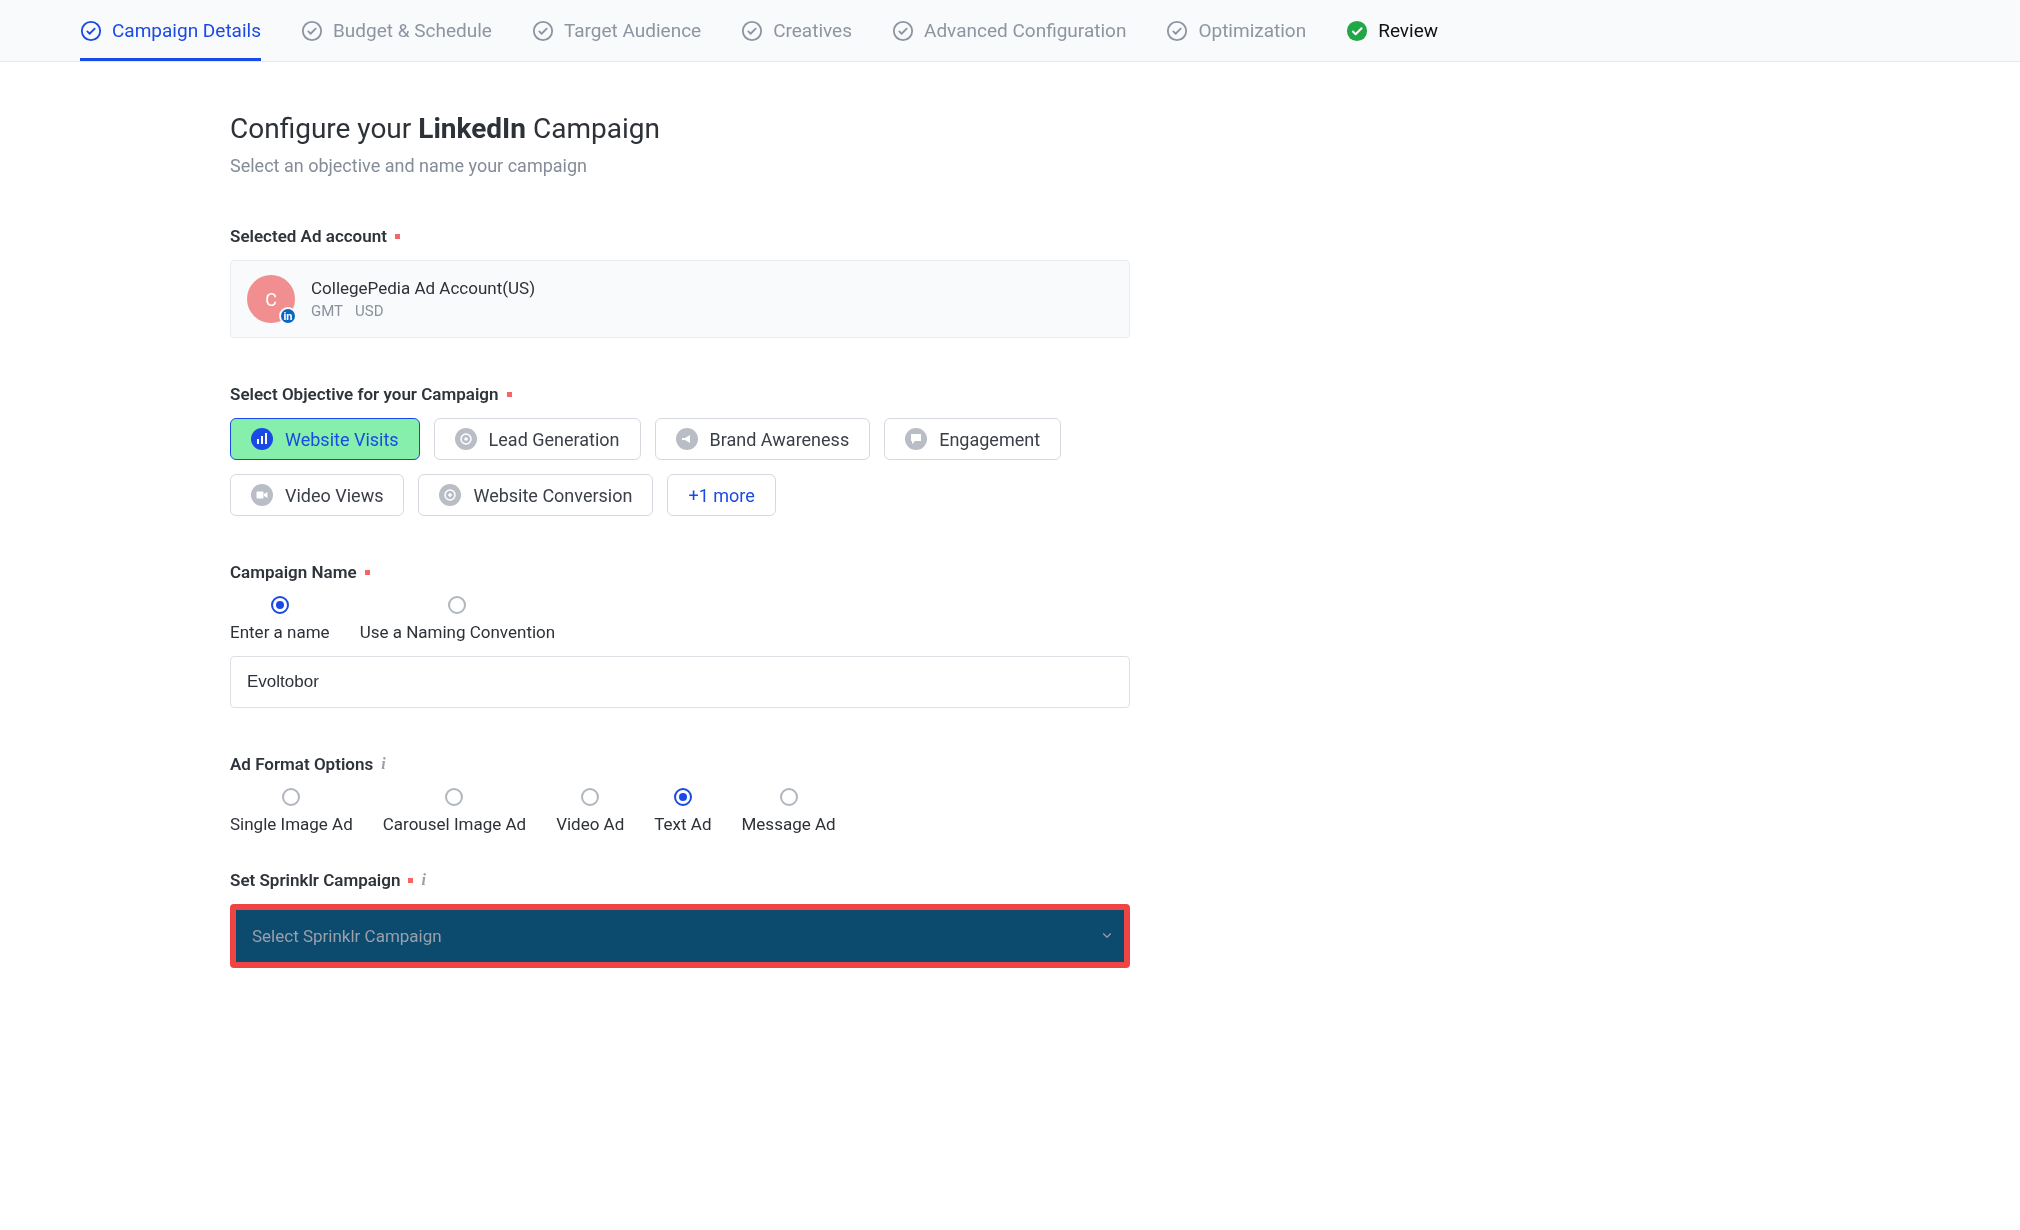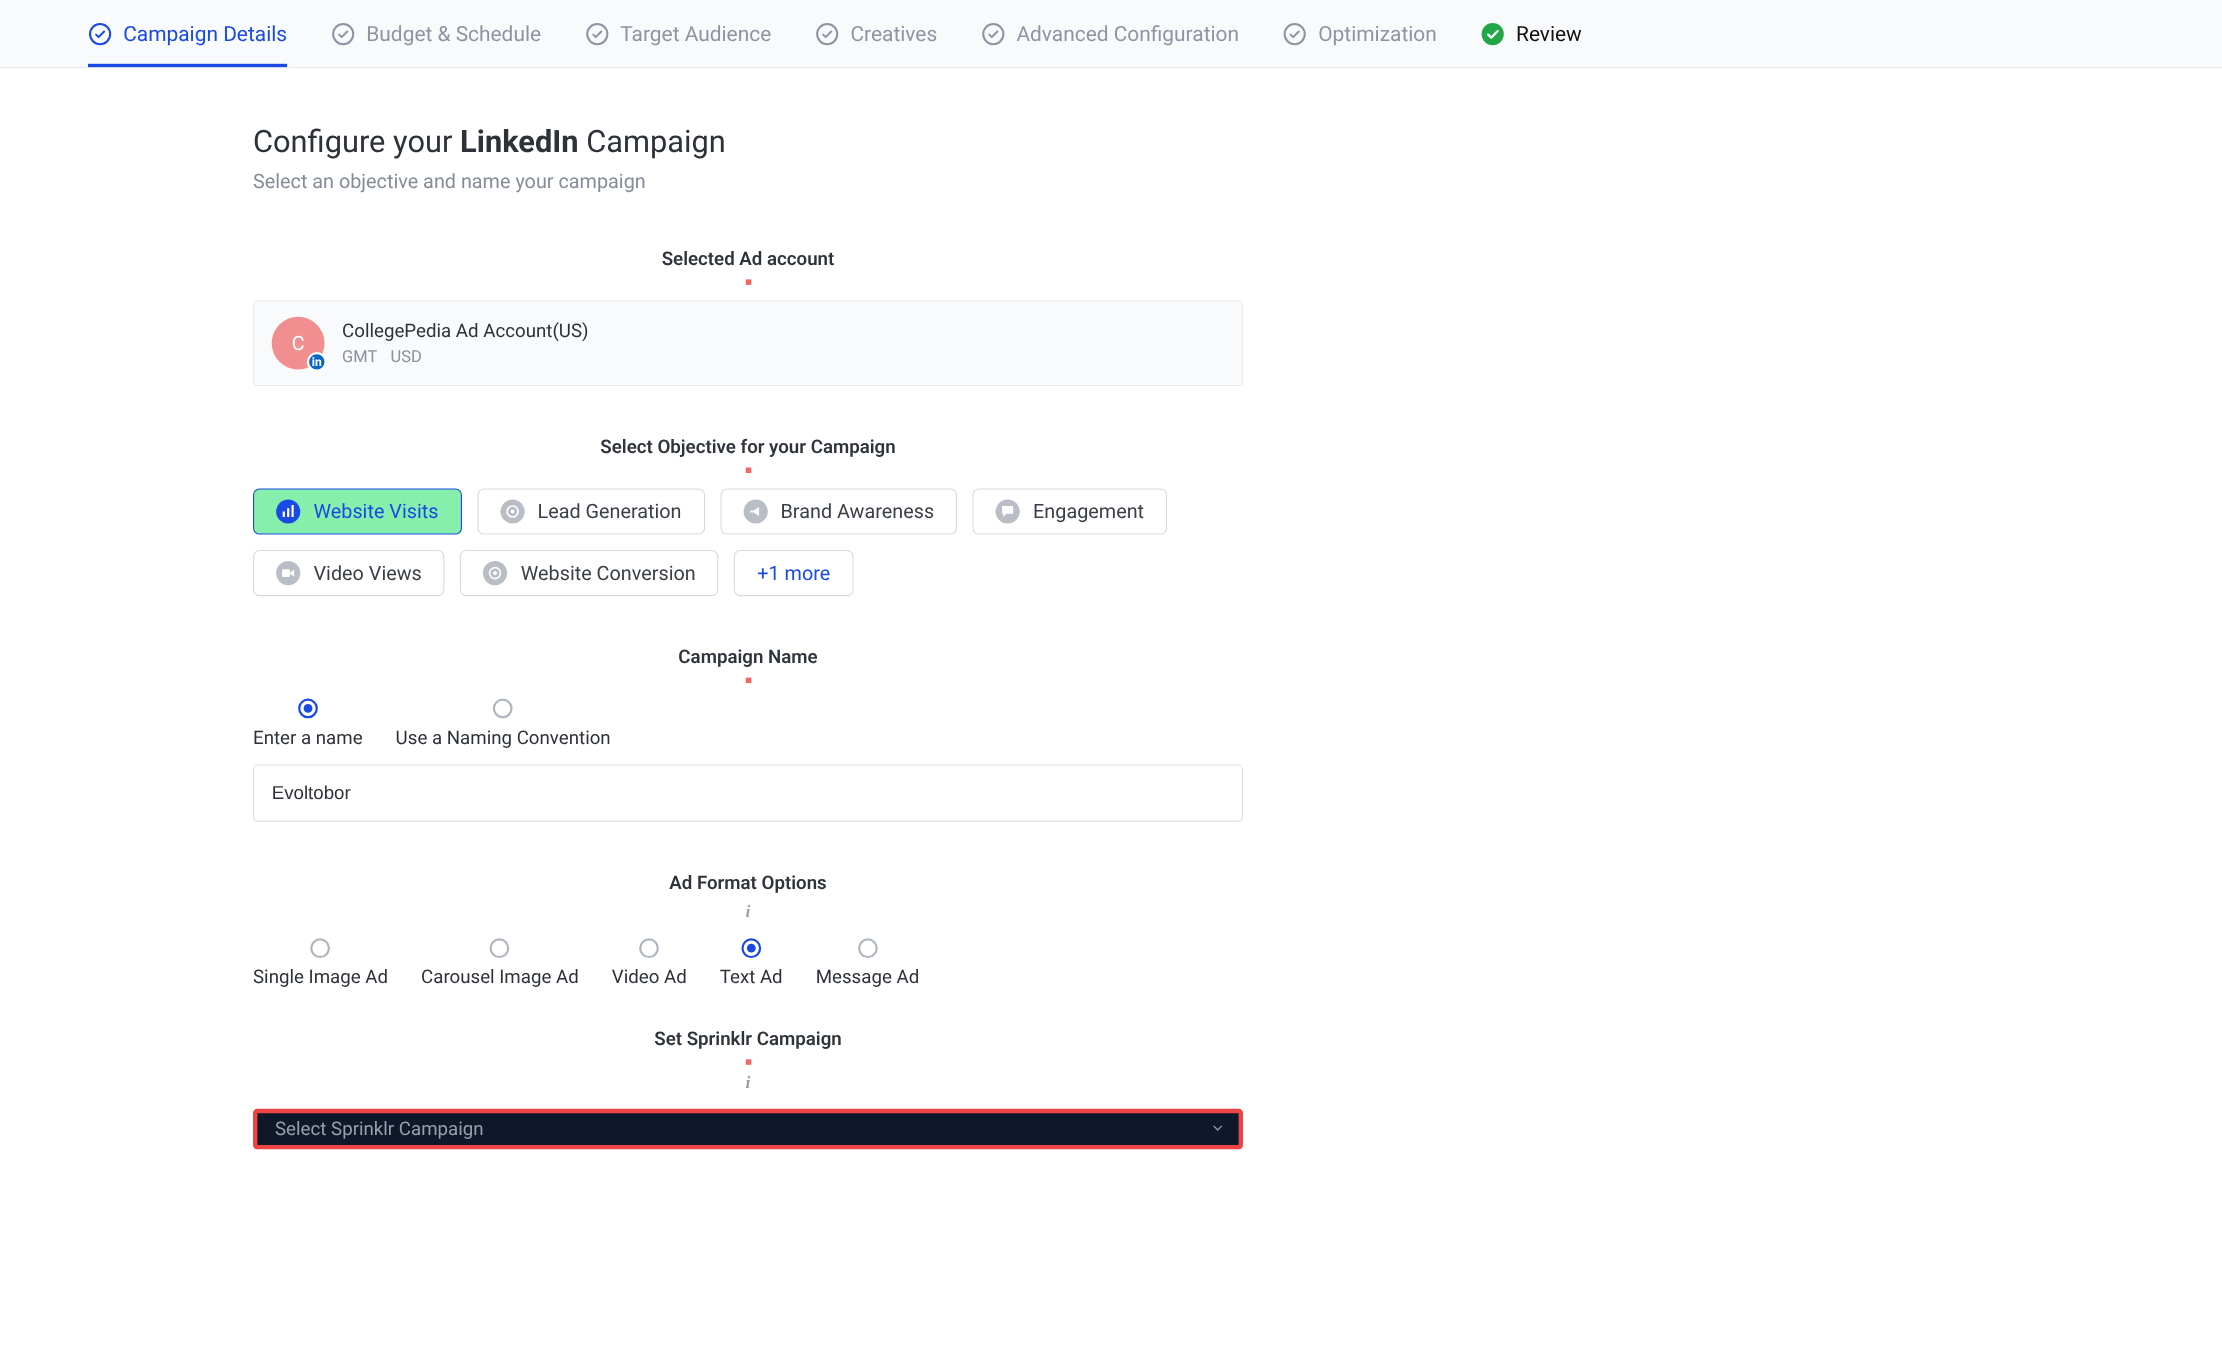--- a/index.html
+++ b/index.html
@@ -64,21 +64,20 @@
   }
 
   .section-label {
     font-size: 17px;
     font-weight: 600;
     color: #2f343b;
     margin-bottom: 14px;
     display: flex;
     align-items: center;
     gap: 8px;
-    flex-direction: column;
   }
   .section-label.mt-big   { margin-top: 46px; }
   .req-dot { width: 5px; height: 5px; background: #f56565; display: inline-block; }
   .info-i {
     font-family: Georgia, serif;
     font-style: italic;
     color: #9aa0aa;
     font-size: 16px;
   }
 
@@ -179,25 +178,25 @@
     padding: 0 16px;
     font-size: 17px;
     color: #2d3138;
     background: #fff;
   }
   .text-input::placeholder { color: #9aa0aa; }
 
   
   .select-wrap { position: relative; }
   .select {
-    width: 100%; height: 37px;
-    border: 4px solid #ef4444; border-radius: 4px;
+    width: 100%; height: 64px;
+    border: 6px solid #ef4444; border-radius: 4px;
     padding: 0 44px 0 16px;
     font-size: 17px; color: #9aa0aa;
-    background: #0f172a;
+    background: #0c4a6e;
     display: flex; align-items: center;
     cursor: pointer;
   }
   .select-caret {
     position: absolute; right: 16px; top: 50%; transform: translateY(-50%);
     color: #9aa0aa;
   }
 </style>
 </head>
 <body>

